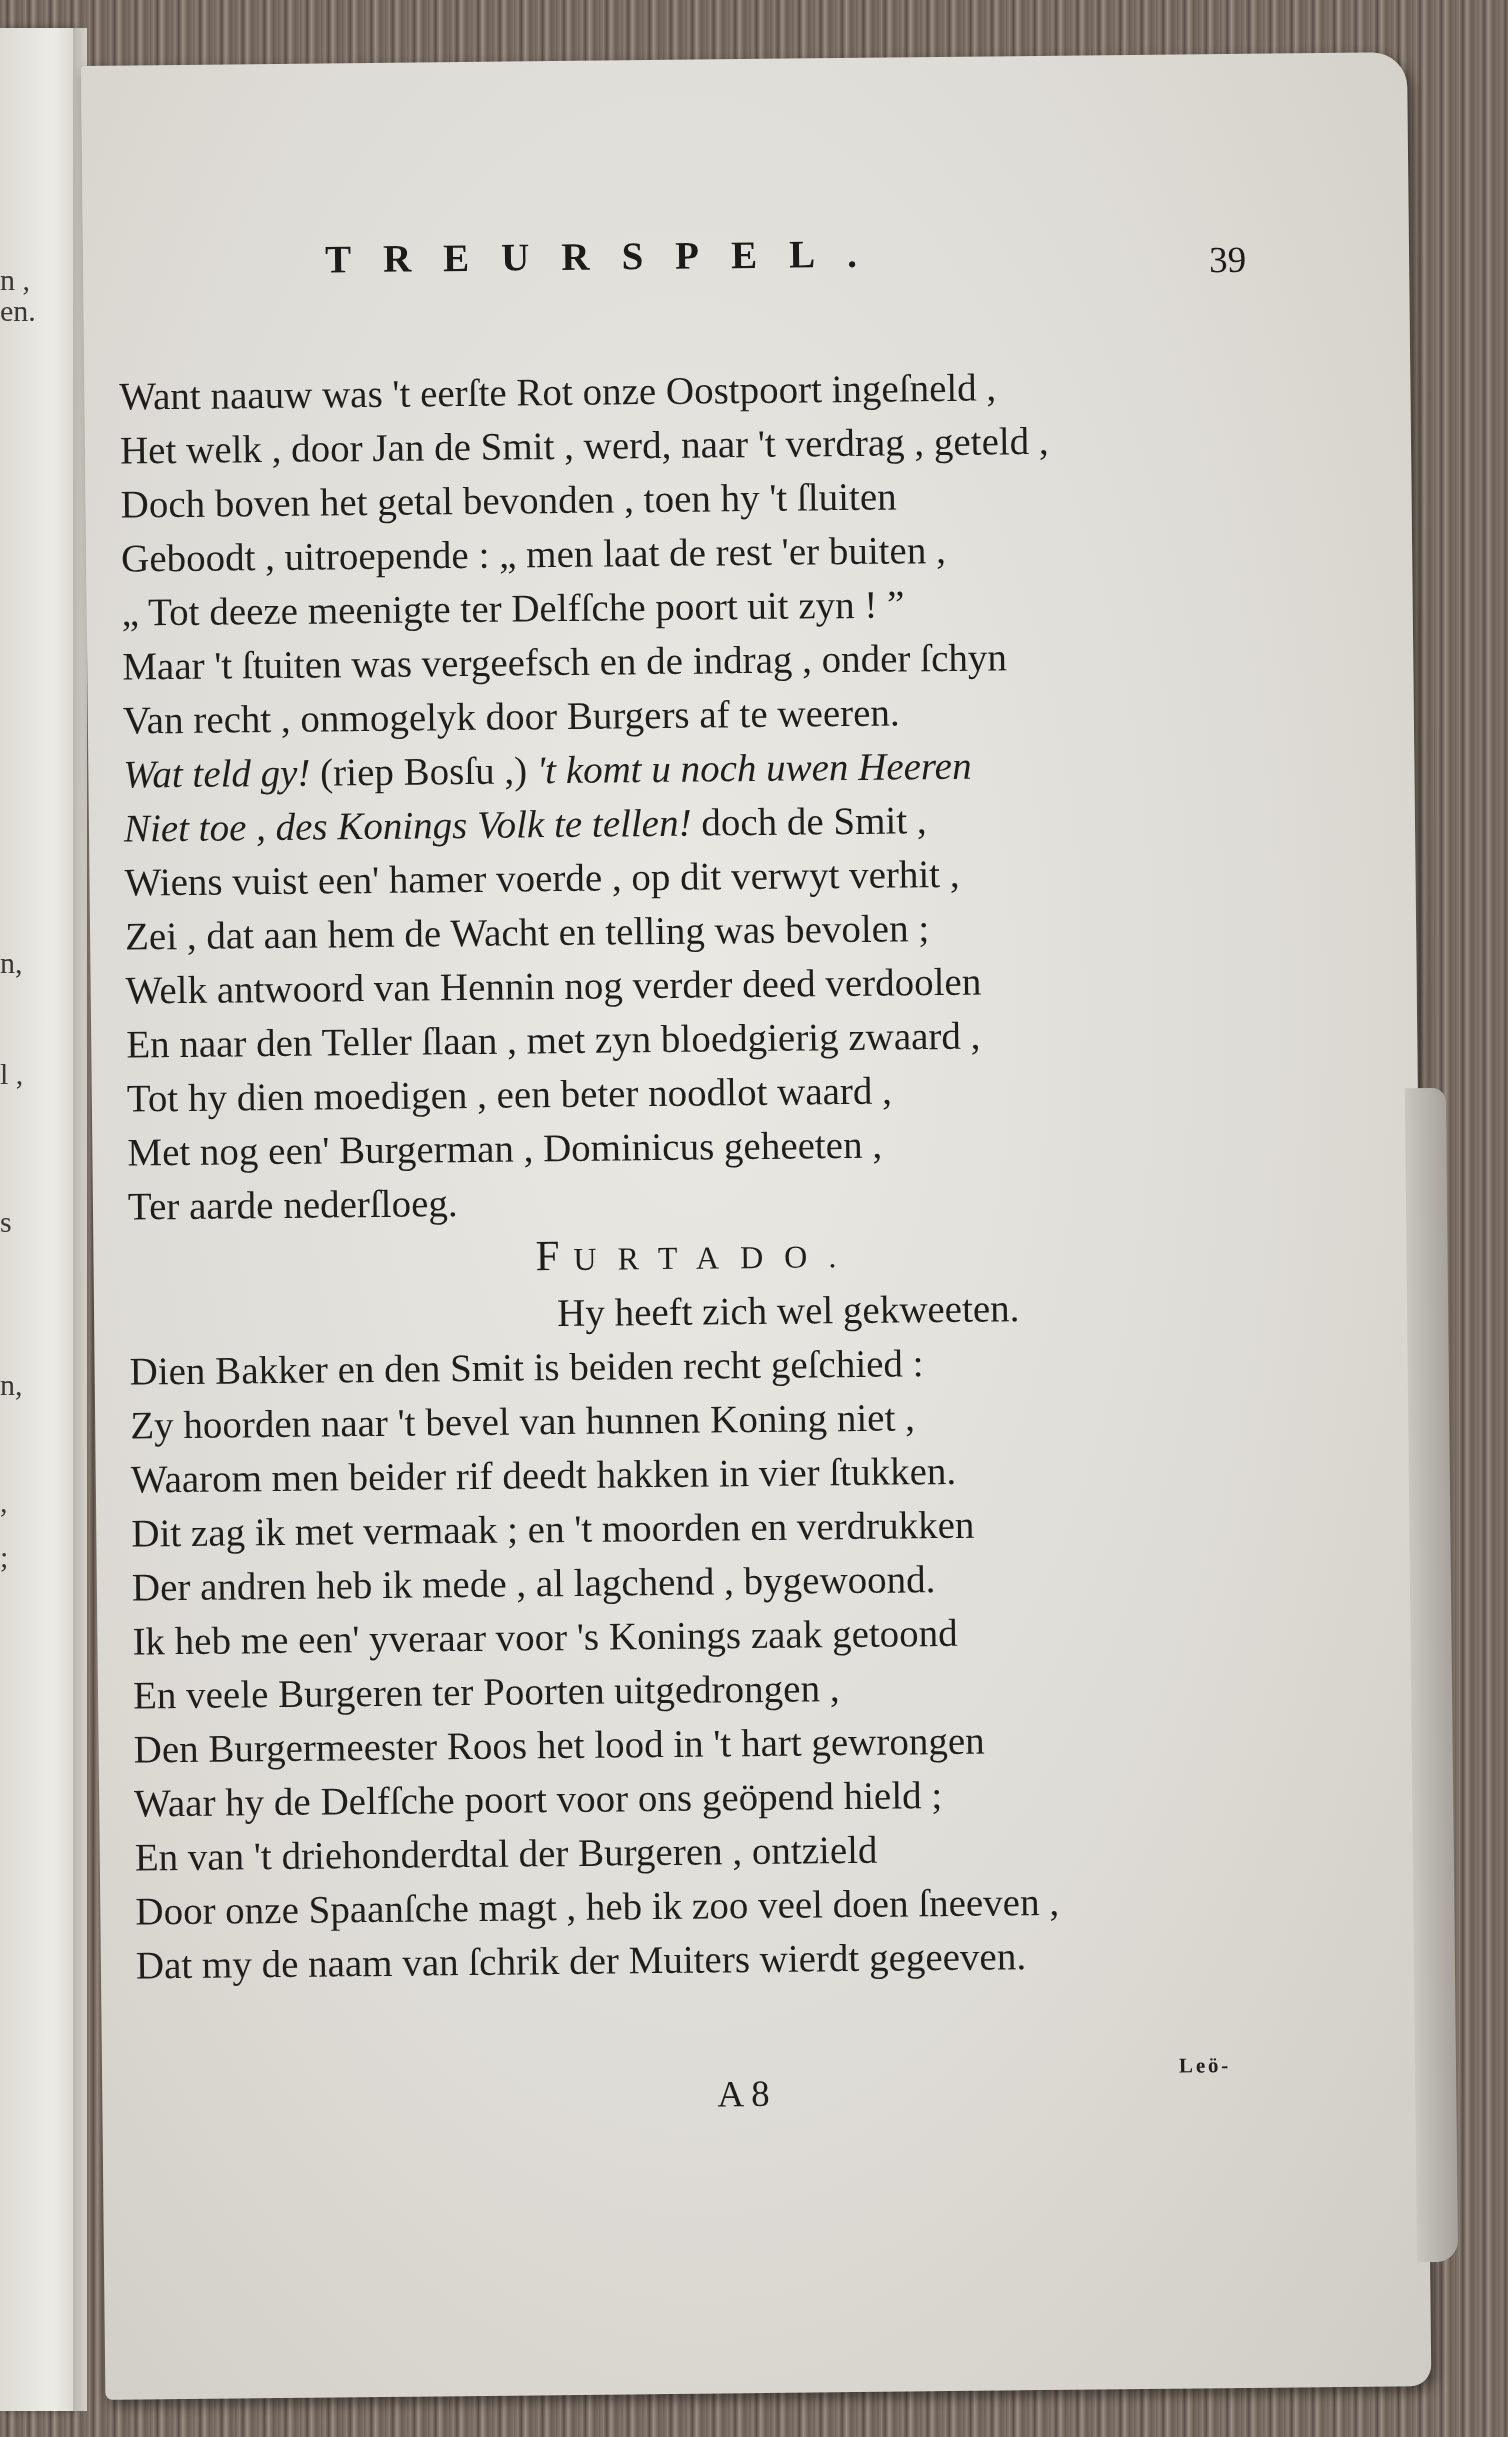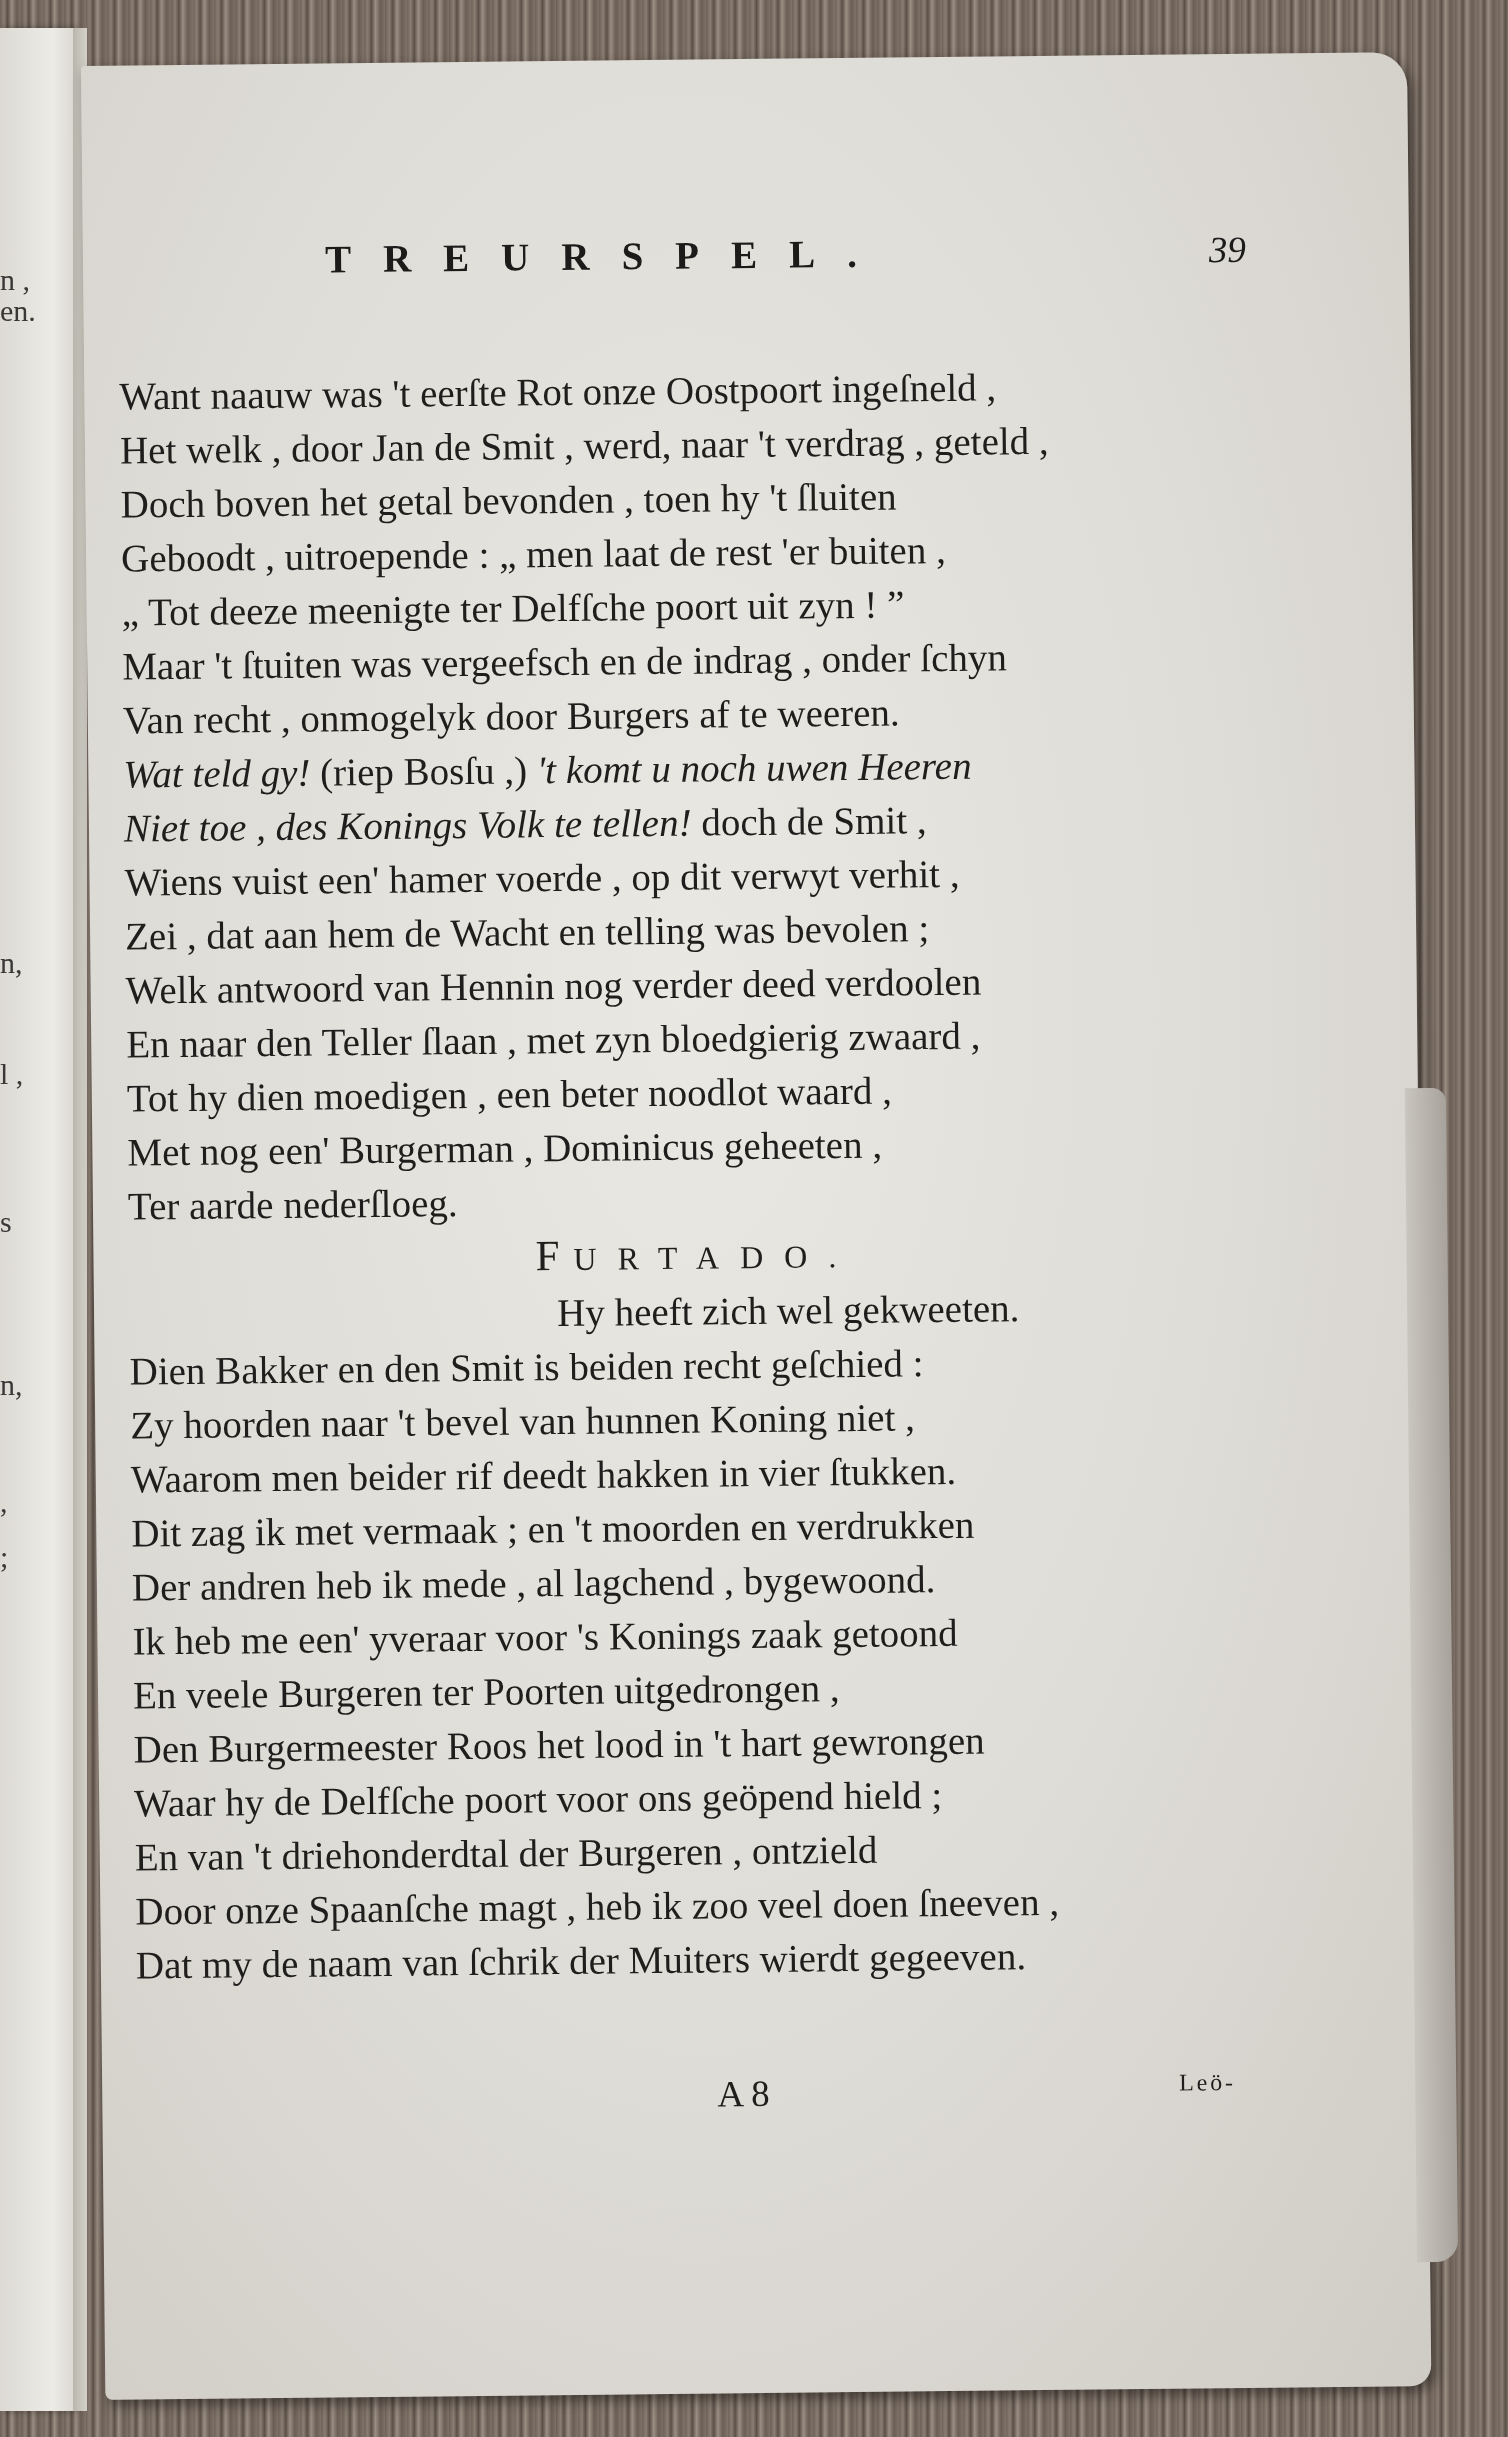--- a/index.html
+++ b/index.html
@@ -34,40 +34,40 @@
   .page-edge {
     position: absolute; right: -28px; top: 1036px; width: 41px; height: 1174px;
     background: linear-gradient(90deg, #c9c6bf, #a7a39c);
     border-radius: 0 14px 21px 0;
   }
   .running-head {
     position: absolute; top: 173px; left: 242px; font-size: 39px; letter-spacing: 32px;
     color: #1c1b1a; font-weight: bold;
   }
   .page-number {
-    position: absolute; top: 174px; left: 1126px; font-size: 37px; color: #1c1b1a; font-style: italic;
+    position: absolute; top: 184px; left: 1126px; font-size: 37px; color: #1c1b1a;
   }
   .verse {
     position: absolute; left: 35px; top: 304px; width: 1243px;
     font-size: 39px; line-height: 54px; color: #1f1e1c;
   }
   .line { display: block; white-space: nowrap; }
   .ital { font-style: italic; }
   .speaker {
     display: block; text-align: left; padding-left: 407px;
     font-size: 32px; letter-spacing: 21px; line-height: 54px;
   }
   .speaker .initial { font-size: 43px; letter-spacing: 14px; }
   .indent { padding-left: 428px; }
   .footer {
     position: absolute; top: 1999px; left: 0; width: 1243px; height: 55px;
     font-size: 37px; color: #1f1e1c;
   }
   .signature { position: absolute; left: 615px; top: 14px; }
-  .catchword { position: absolute; left: 1077px; top: 16px; font-size: 24px; letter-spacing: 2.8px; }
+  .catchword { position: absolute; left: 1077px; top: 0; font-size: 21px; letter-spacing: 2.8px; font-weight: bold; }
 </style>
 </head>
 <body>
 
 <div class="facing-page">
   <span class="facing-frag" style="top:235px">n ,</span>
   <span class="facing-frag" style="top:266px">en.</span>
   <span class="facing-frag" style="top:918px">n,</span>
   <span class="facing-frag" style="top:1029px">l ,</span>
   <span class="facing-frag" style="top:1177px">s</span>

